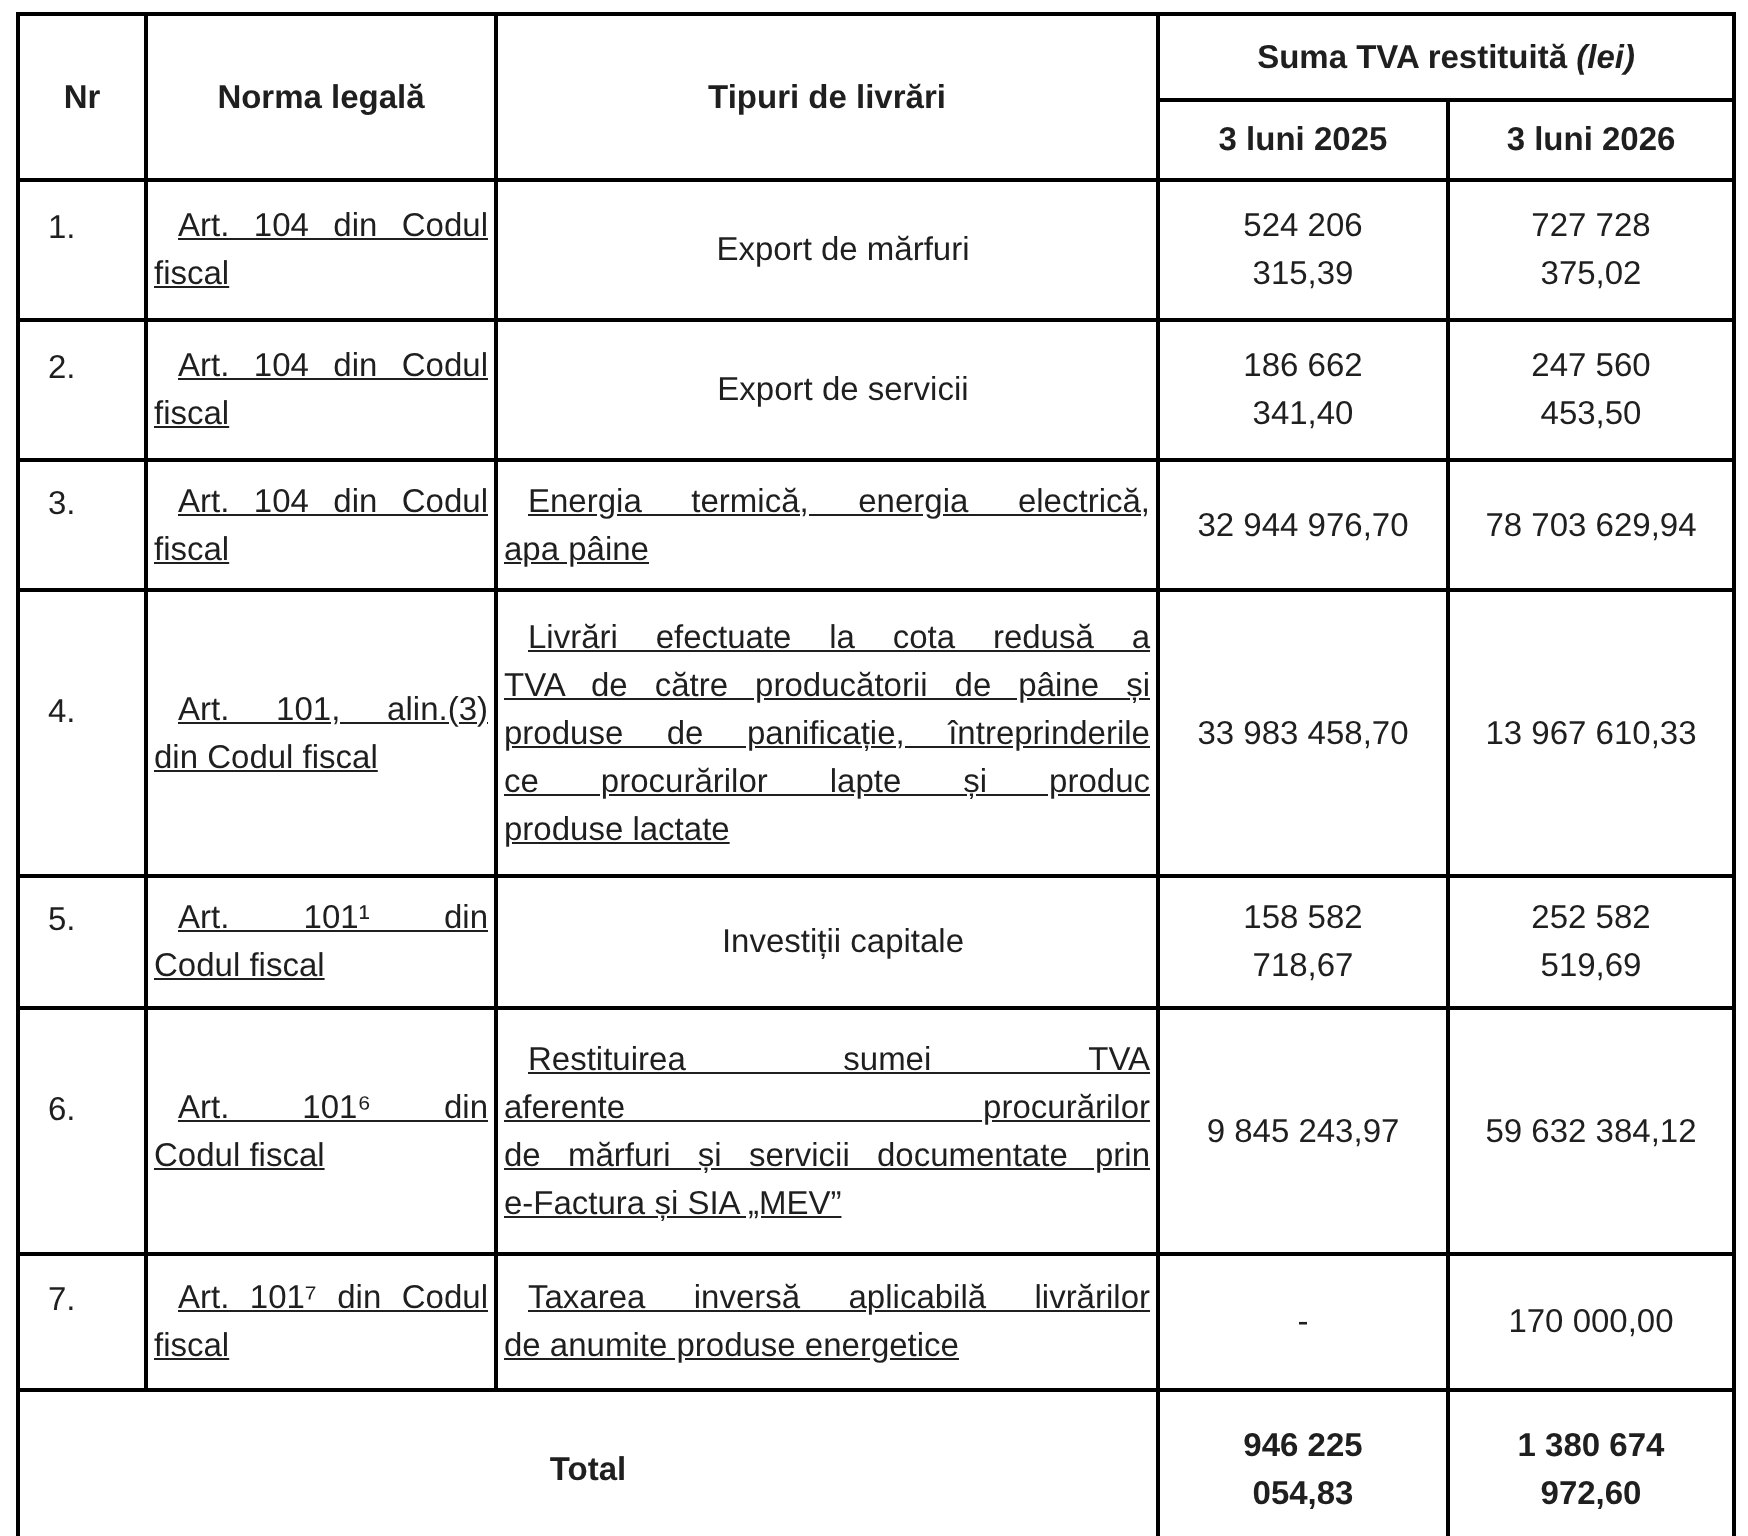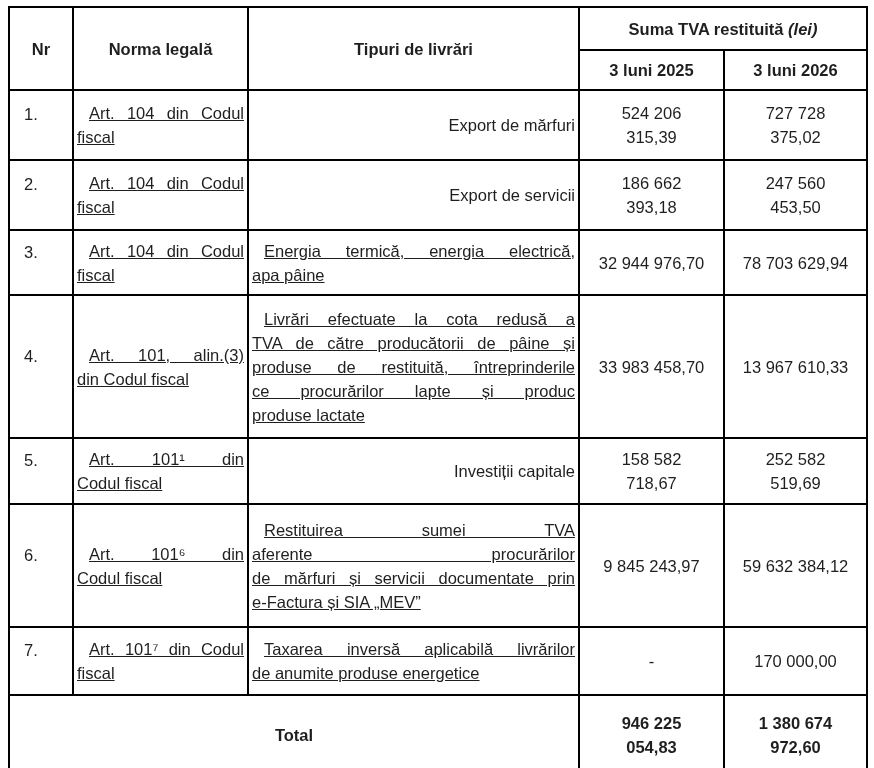--- a/index.html
+++ b/index.html
@@ -31,21 +31,21 @@
   col.c-v25    { width:145px; }
   col.c-v26    { width:143px; }
   .it { font-style:italic; }
 
   td.td-nr { padding-left:14px; }
   .nrv { display:inline-block; transform:translateY(-11px); }
 
   .jl { text-align:justify;text-decoration:underline; }
   .jl.stretch { text-align-last:justify; }
   .jl.first { text-indent:12px; }
-  .left-line { text-align:right;margin-left:16px; }
+  .left-line { text-align:center;margin-left:16px; }
   .tipuri-left { padding-left:14px; }
   .val-line { text-align:center; }
 
   tr.total-row td { font-weight:bold; }
   td.total-label { text-align:center; }
 </style>
 </head>
 <body>
 
 <div class="page">
@@ -95,21 +95,21 @@
           <td class="td-nr"><span class="nrv">2.</span></td>
           <td>
             <div class="jl stretch first">Art. 104 din Codul</div>
             <div class="jl">fiscal</div>
           </td>
           <td class="tipuri-left">
             <div class="left-line">Export de servicii</div>
           </td>
           <td>
             <div class="val-line">186 662</div>
-            <div class="val-line">393,18</div>
+            <div class="val-line">341,40</div>
           </td>
           <td>
             <div class="val-line">247 560</div>
             <div class="val-line">453,50</div>
           </td>
         </tr>
         <tr style="height: 65px;">
           <td class="td-nr"><span class="nrv">3.</span></td>
           <td>
             <div class="jl stretch first">Art. 104 din Codul</div>
@@ -128,21 +128,21 @@
         </tr>
         <tr style="height: 143px;">
           <td class="td-nr"><span class="nrv">4.</span></td>
           <td>
             <div class="jl stretch first">Art. 101, alin.(3)</div>
             <div class="jl">din Codul fiscal</div>
           </td>
           <td>
             <div class="jl stretch first">Livrări efectuate la cota redusă a</div>
             <div class="jl stretch">TVA de către producătorii de pâine și</div>
-            <div class="jl stretch">produse de restituită, întreprinderile</div>
+            <div class="jl stretch">produse de panificație, întreprinderile</div>
             <div class="jl stretch">ce procurărilor lapte și produc</div>
             <div class="jl">produse lactate</div>
           </td>
           <td>
             <div class="val-line">33 983 458,70</div>
           </td>
           <td>
             <div class="val-line">13 967 610,33</div>
           </td>
         </tr>

